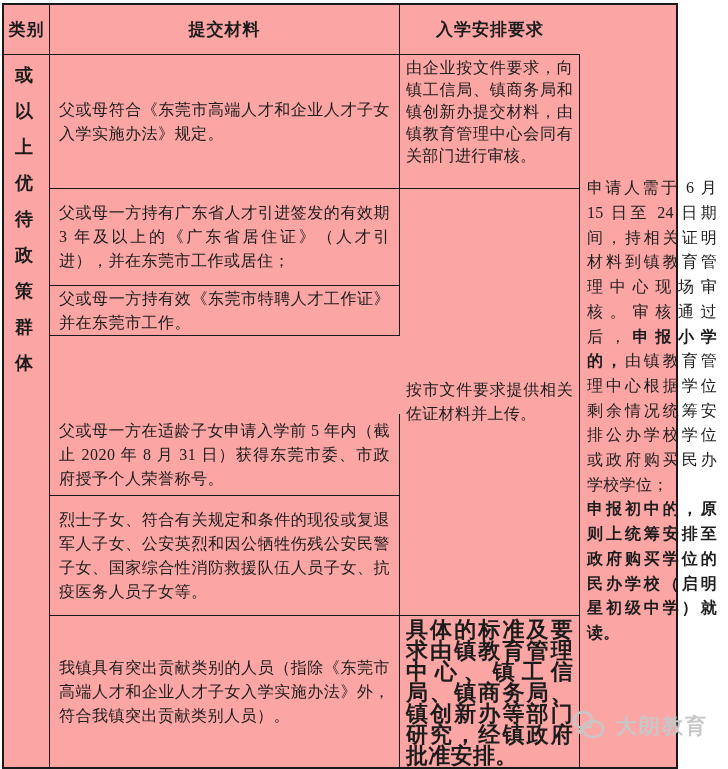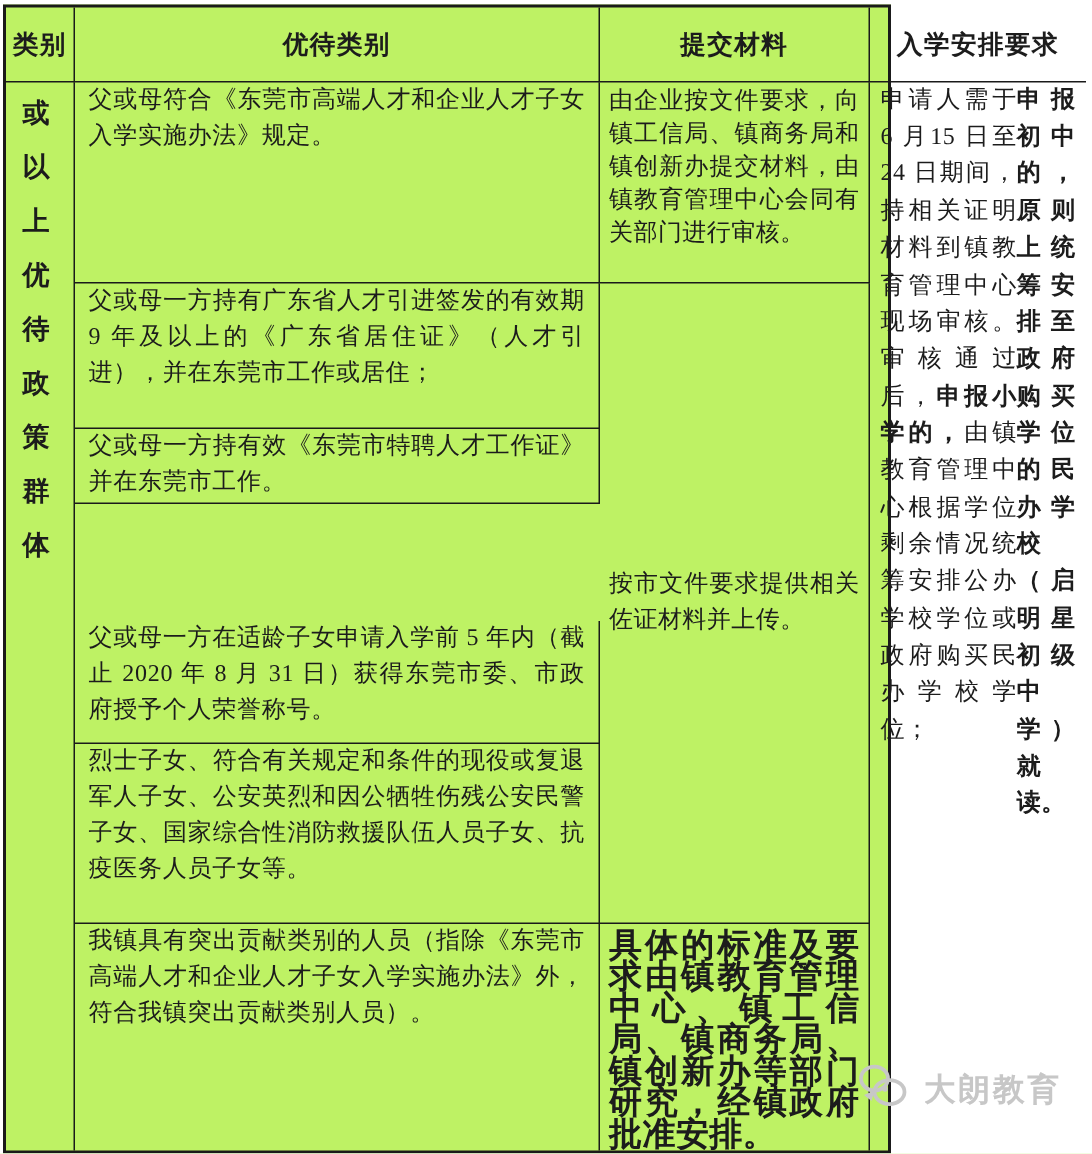--- a/index.html
+++ b/index.html
@@ -3,71 +3,70 @@
 <meta charset="utf-8">
 <style>
   * { margin:0; padding:0; box-sizing:border-box; }
   html,body { background:#ffffff; }
   body { font-family:"Liberation Serif","DejaVu Serif",serif; color:#1c1c1c; }
   .page { position:relative; width:728px; height:769px; background:#fff; overflow:hidden; padding:3px 2px 0 2px; }
   .doc-table {
     display:grid;
     grid-template-columns:46px 350px 180px 144px;
     grid-template-rows:50px 134px 97px 50px 78px 82px 120px 151px;
-    width:592px; height:766px;
+    width:676px; height:766px;
     border:2px solid #1a1a1a;
-    background:#bef264;
+    background:#fca5a5;
   }
   .cell { border-right:1px solid #1a1a1a; border-bottom:1px solid #1a1a1a; overflow:hidden; }
   .no-r { border-right:none; }
   .no-b { border-bottom:none; }
   .hcell { display:flex; align-items:center; justify-content:center;
            font-weight:bold; font-size:17px; letter-spacing:1px; }
   .cat-cell { grid-column:1; grid-row:2 / 9; display:flex; align-items:flex-start; justify-content:center; }
   .cat-text { width:44px; font-weight:bold; font-size:18px; line-height:36px;
               letter-spacing:5px; text-align:center; margin-top:-70px; }
-  .pref { grid-column:2; display:flex; align-items:flex-start; }
+  .pref { grid-column:2; display:flex; align-items:center; }
   .pref .txt { width:100%; padding:0 9px; font-size:16px; line-height:24px;
                text-align:justify; text-justify:inter-character; letter-spacing:0.5px; }
   .mat1 { grid-column:3; grid-row:2; padding:2px 6px 0 6px; font-size:16px;
           line-height:22px; text-align:justify; letter-spacing:0.3px; }
   .mat2 { grid-column:3; grid-row:3 / 8; display:flex; align-items:center; }
   .mat2 .txt { width:100%; padding:0 6px; font-size:16px; line-height:24px;
                text-align:justify; letter-spacing:0.3px; }
   .mat3 { grid-column:3; grid-row:8; padding:3px 6px 0 6px; font-size:22px;
           line-height:21px; text-align:justify; letter-spacing:0.3px;font-weight:bold; }
-  .arr-cell { grid-column:4; grid-row:2 / 9; display:flex; 
+  .arr-cell { grid-column:4; grid-row:2 / 9; display:flex; flex-direction:column;
               justify-content:center; padding:0 7px; }
   .arr-cell p { font-size:16px; line-height:24.7px; text-align:justify;
                 text-justify:inter-character; letter-spacing:0.3px; }
   .bold { font-weight:bold; }
   .watermark { position:absolute; right:20px; bottom:26px; display:flex;
                align-items:center; gap:6px; color:#c7c7c7; }
   .watermark .wm-text { font-size:21px; font-weight:bold; letter-spacing:2px; }
 </style>
 </head>
 <body>
 
 <div class="page">
   <div class="doc-table">
 
     <div class="cell hcell">类别</div>
-    <div class="cell hcell">优待类别</div>
     <div class="cell hcell">提交材料</div>
     <div class="cell hcell no-r">入学安排要求</div>
 
     <div class="cell cat-cell no-b">
       <div class="cat-text">市级或以上优待政策群体</div>
     </div>
 
     <div class="cell pref" style="grid-row:2">
       <div class="txt">父或母符合《东莞市高端人才和企业人才子女入学实施办法》规定。</div>
     </div>
     <div class="cell pref" style="grid-row:3">
-      <div class="txt">父或母一方持有广东省人才引进签发的有效期 9 年及以上的《广东省居住证》（人才引进），并在东莞市工作或居住；</div>
+      <div class="txt">父或母一方持有广东省人才引进签发的有效期 3 年及以上的《广东省居住证》（人才引进），并在东莞市工作或居住；</div>
     </div>
     <div class="cell pref" style="grid-row:4">
       <div class="txt">父或母一方持有效《东莞市特聘人才工作证》并在东莞市工作。</div>
     </div>
     <div class="cell pref" style="grid-row:6">
       <div class="txt">父或母一方在适龄子女申请入学前 5 年内（截止 2020 年 8 月 31 日）获得东莞市委、市政府授予个人荣誉称号。</div>
     </div>
     <div class="cell pref no-b" style="grid-row:8">
       <div class="txt">我镇具有突出贡献类别的人员（指除《东莞市高端人才和企业人才子女入学实施办法》外，符合我镇突出贡献类别人员）。</div>
     </div>

